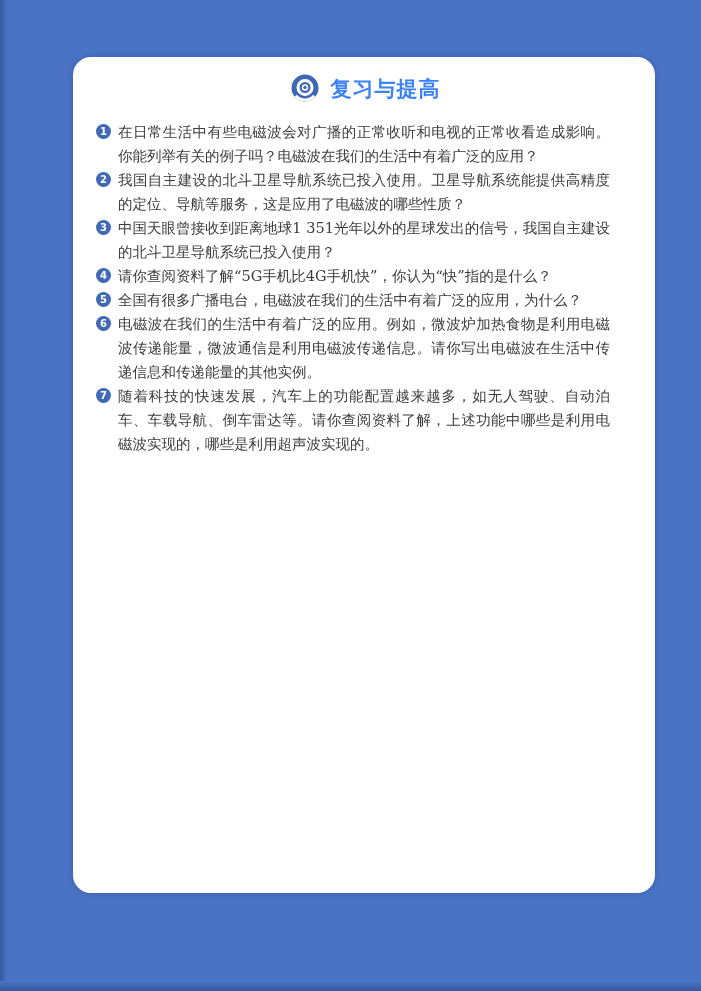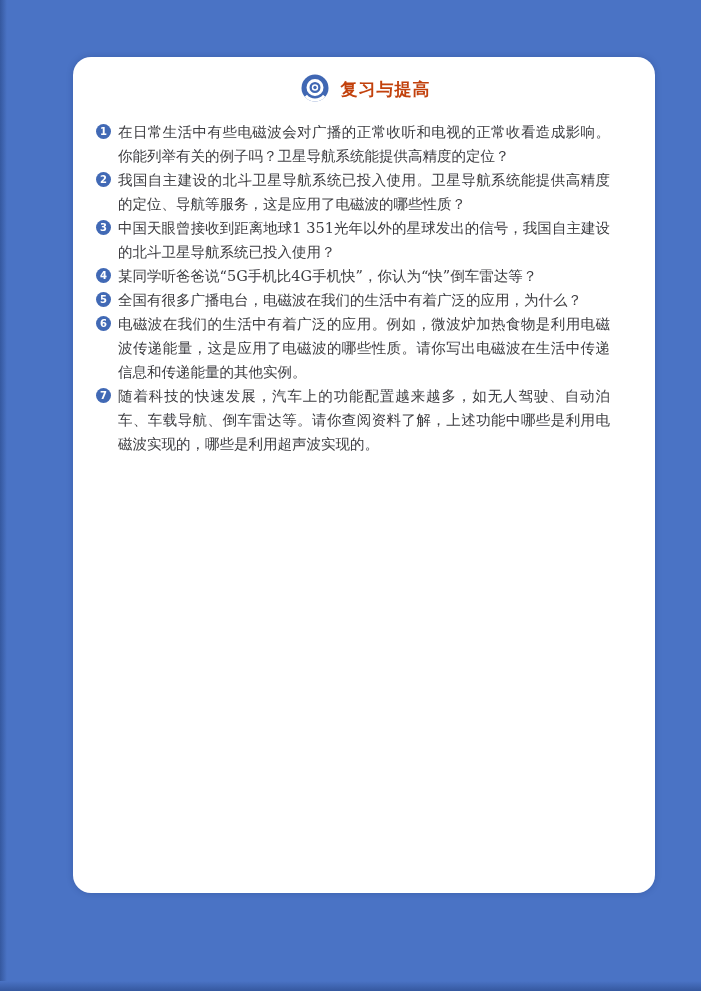--- a/index.html
+++ b/index.html
@@ -44,22 +44,22 @@
     gap: 9px;
   }
   .header-icon {
     width: 34px;
     height: 34px;
     flex: 0 0 34px;
   }
   .header-title {
     font-family: "DejaVu Sans", "Liberation Sans", sans-serif;
     font-weight: bold;
-    font-size: 17px;
-    color: #c2410c;
+    font-size: 21px;
+    color: #3b82f6;
     letter-spacing: 1px;
   }
   .questions {
     margin: 14px 45px 0 23px;
   }
   .question {
     display: flex;
     align-items: flex-start;
   }
   .badge {
@@ -99,46 +99,46 @@
       <circle cx="17" cy="15.5" r="7" fill="none" stroke="#ffffff" stroke-width="3"></circle>
       <circle cx="17" cy="15.5" r="3.2" fill="#ffffff"></circle>
       <circle cx="17" cy="15.5" r="1.7" fill="#4067b3"></circle>
     </svg>
     <span class="header-title">复习与提高</span>
   </div>
 
   <div class="questions">
   <div class="question">
     <span class="badge">1</span>
-    <span class="qtext">在日常生活中有些电磁波会对广播的正常收听和电视的正常收看造成影响。你能列举有关的例子吗？卫星导航系统能提供高精度的定位？</span>
+    <span class="qtext">在日常生活中有些电磁波会对广播的正常收听和电视的正常收看造成影响。你能列举有关的例子吗？电磁波在我们的生活中有着广泛的应用？</span>
   </div>
 
   <div class="question">
     <span class="badge">2</span>
     <span class="qtext">我国自主建设的北斗卫星导航系统已投入使用。卫星导航系统能提供高精度的定位、导航等服务，这是应用了电磁波的哪些性质？</span>
   </div>
 
   <div class="question">
     <span class="badge">3</span>
     <span class="qtext">中国天眼曾接收到距离地球1 351光年以外的星球发出的信号，我国自主建设的北斗卫星导航系统已投入使用？</span>
   </div>
 
   <div class="question">
     <span class="badge">4</span>
-    <span class="qtext">某同学听爸爸说“5G手机比4G手机快”，你认为“快”倒车雷达等？</span>
+    <span class="qtext">请你查阅资料了解“5G手机比4G手机快”，你认为“快”指的是什么？</span>
   </div>
 
   <div class="question">
     <span class="badge">5</span>
     <span class="qtext">全国有很多广播电台，电磁波在我们的生活中有着广泛的应用，为什么？</span>
   </div>
 
   <div class="question">
     <span class="badge">6</span>
-    <span class="qtext">电磁波在我们的生活中有着广泛的应用。例如，微波炉加热食物是利用电磁波传递能量，这是应用了电磁波的哪些性质。请你写出电磁波在生活中传递信息和传递能量的其他实例。</span>
+    <span class="qtext">电磁波在我们的生活中有着广泛的应用。例如，微波炉加热食物是利用电磁波传递能量，微波通信是利用电磁波传递信息。请你写出电磁波在生活中传递信息和传递能量的其他实例。</span>
   </div>
 
   <div class="question">
     <span class="badge">7</span>
     <span class="qtext">随着科技的快速发展，汽车上的功能配置越来越多，如无人驾驶、自动泊车、车载导航、倒车雷达等。请你查阅资料了解，上述功能中哪些是利用电磁波实现的，哪些是利用超声波实现的。</span>
   </div>
 </div>
 
 </div>
 

